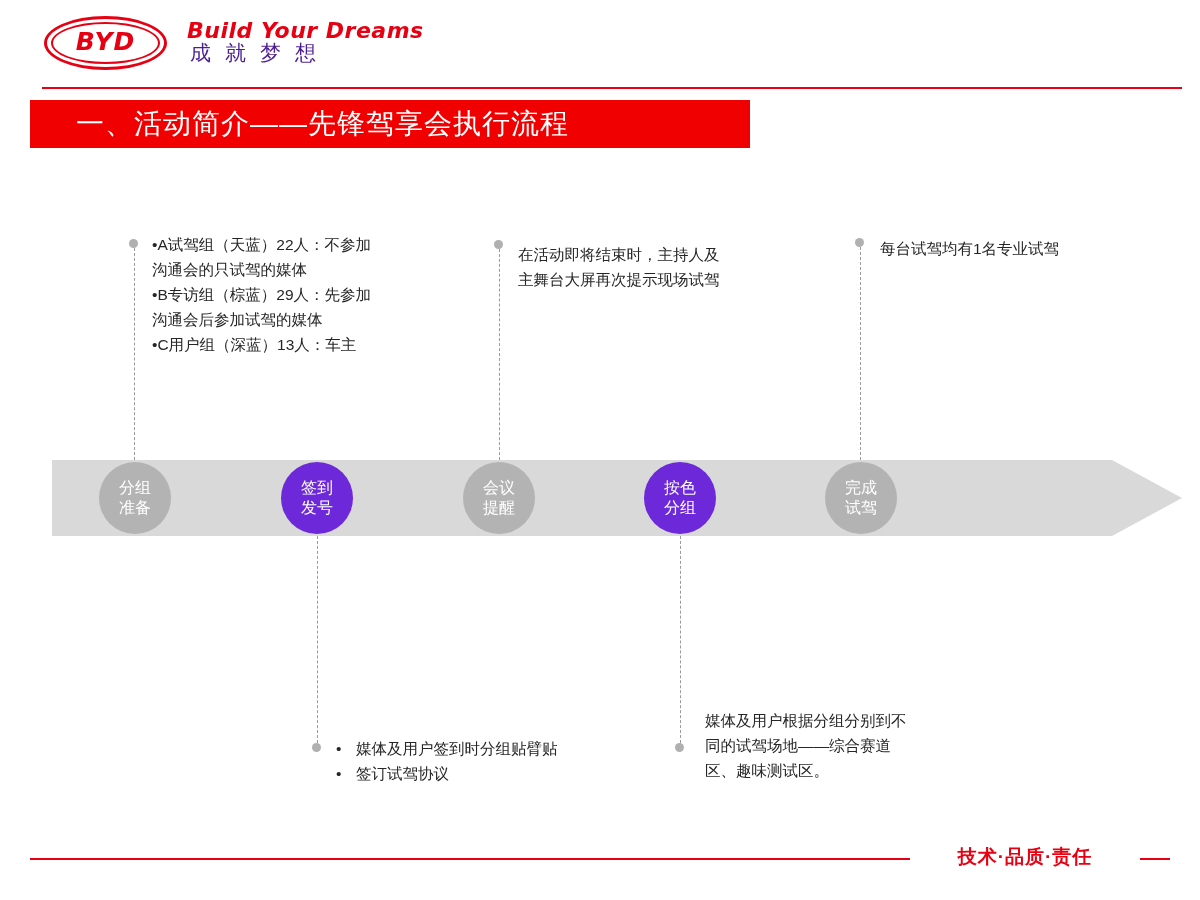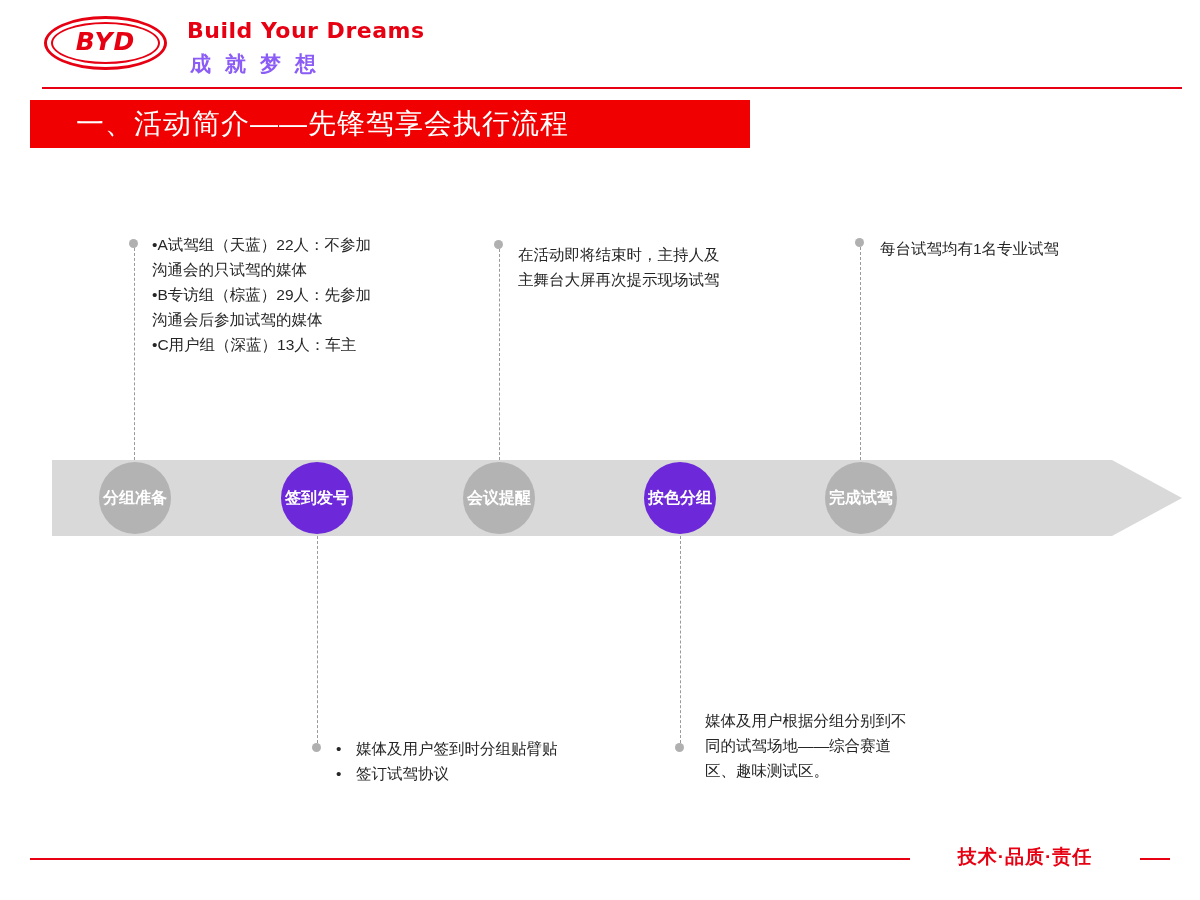--- a/index.html
+++ b/index.html
@@ -60,32 +60,33 @@
     font-style: italic;
     font-size: 25px;
     letter-spacing: 1px;
     color: #e60012;
   }
   .slogan-en {
     position: absolute;
     left: 175px;
     top: 18px;
     font-family: "DejaVu Sans", sans-serif;
+    font-style: italic;
     font-weight: bold;
     font-size: 22px;
     color: #e60012;
     letter-spacing: 0.5px;
   }
   .slogan-cn {
     position: absolute;
     left: 178px;
-    top: 50px;
+    top: 39px;
     font-size: 21px;
-    font-weight: bold;
-    color: #8b5cf6;
+    font-weight: normal;
+    color: #4c1d95;
     letter-spacing: 14px;
   }
   .header-rule {
     position: absolute;
     left: 30px;
     top: 87px;
     width: 1140px;
     height: 2px;
     background: #e60012;
   }
@@ -137,26 +138,26 @@
     border-left: 70px solid #d9d9d9;
   }
 
   
   .node {
     position: absolute;
     width: 72px;
     height: 72px;
     border-radius: 50%;
     display: flex;
-    flex-direction: row;
+    flex-direction: column;
     align-items: center;
     justify-content: center;
     color: #ffffff;
     font-size: 16px;
-    font-weight: bold;
+    font-weight: normal;
     line-height: 1.25;
     text-align: center;
   }
   .node.gray { background: #b3b3b3; }
   .node.blue { background: #6d28d9; }
 
   
   .vline {
     position: absolute;
     width: 1px;

